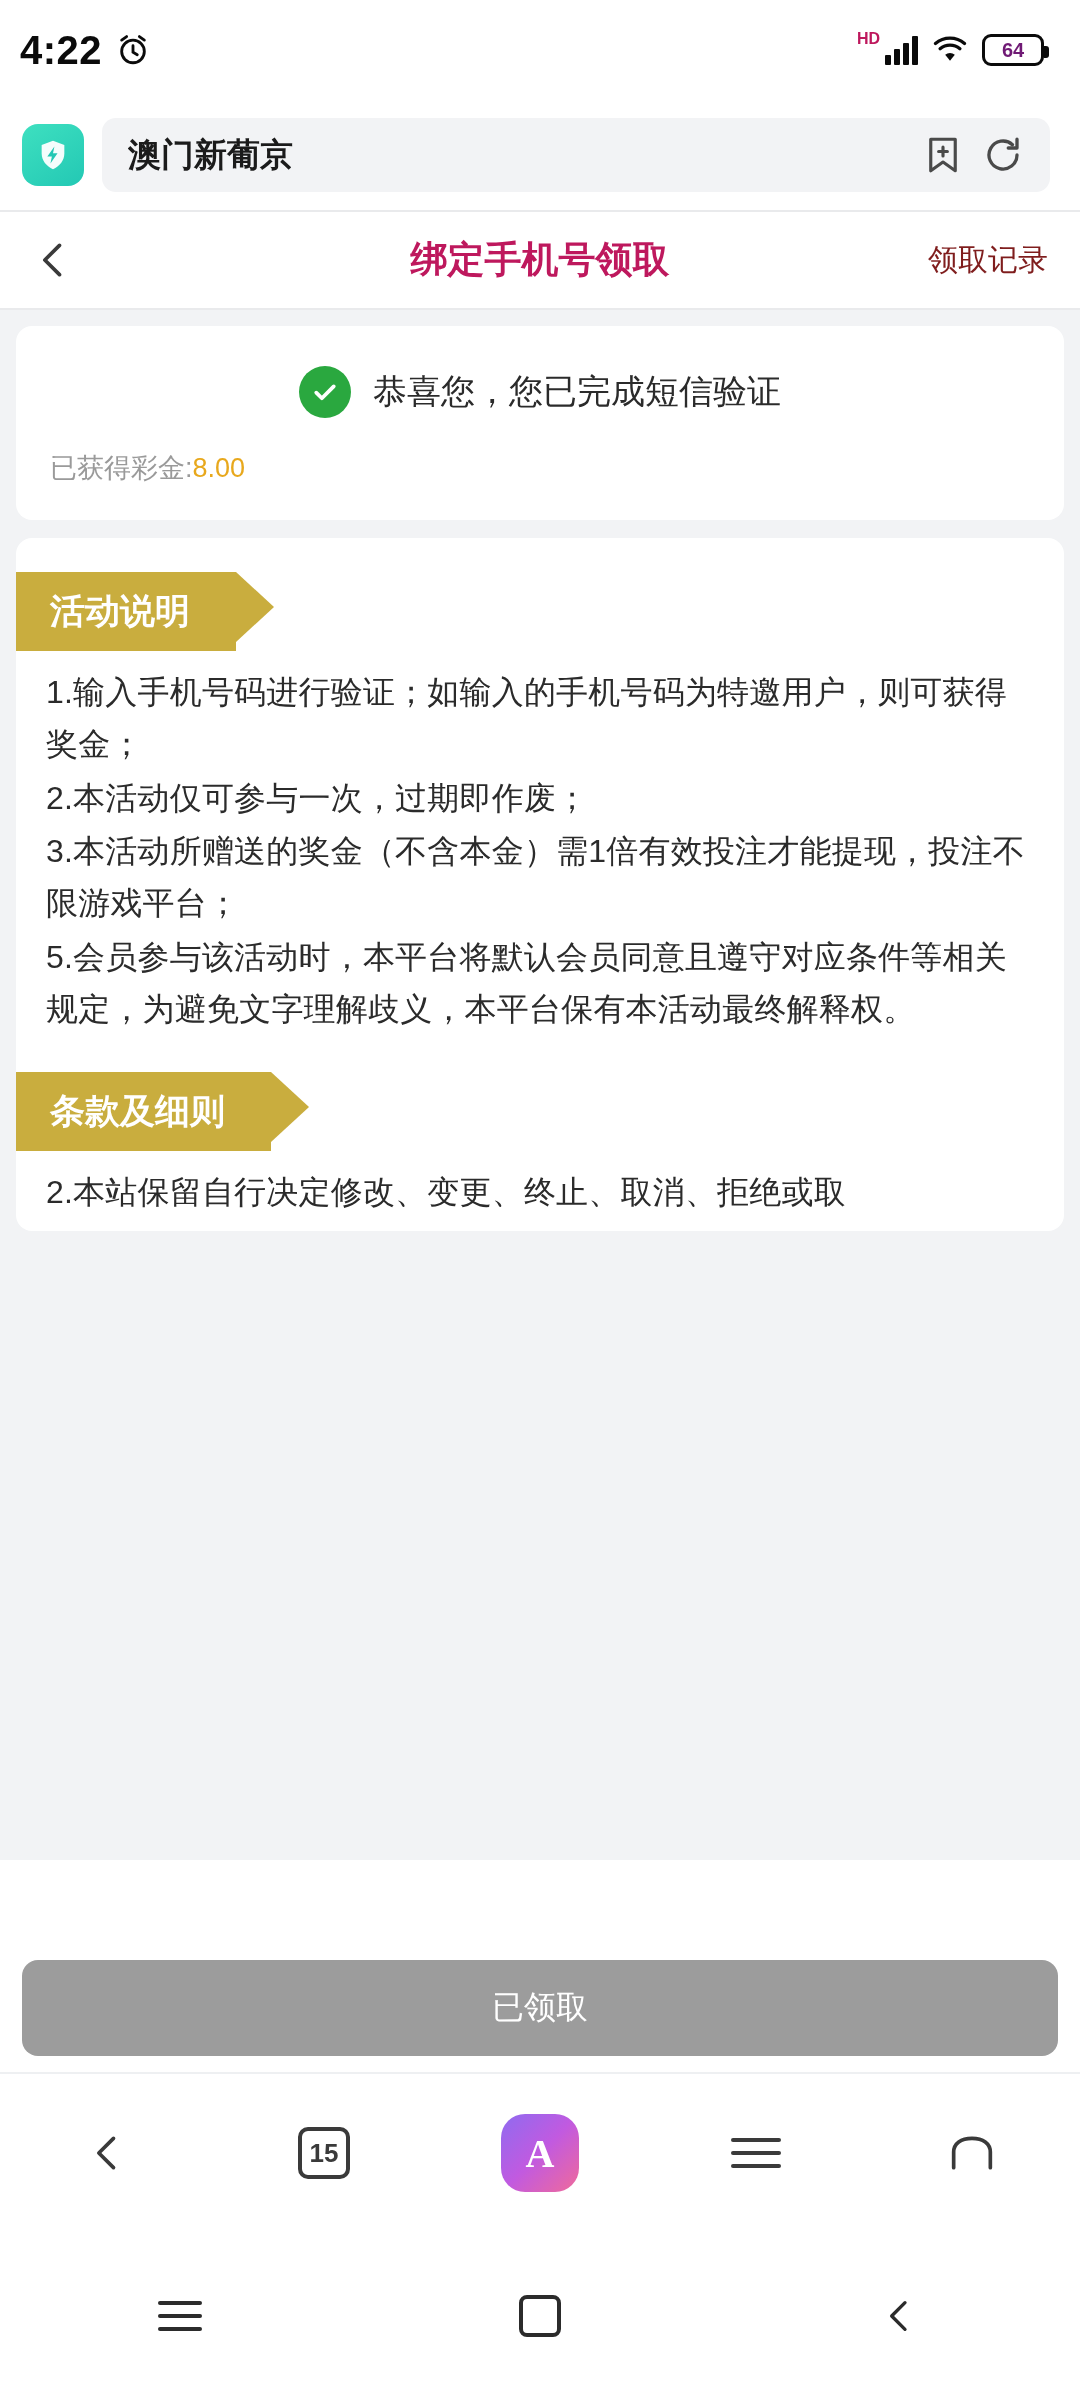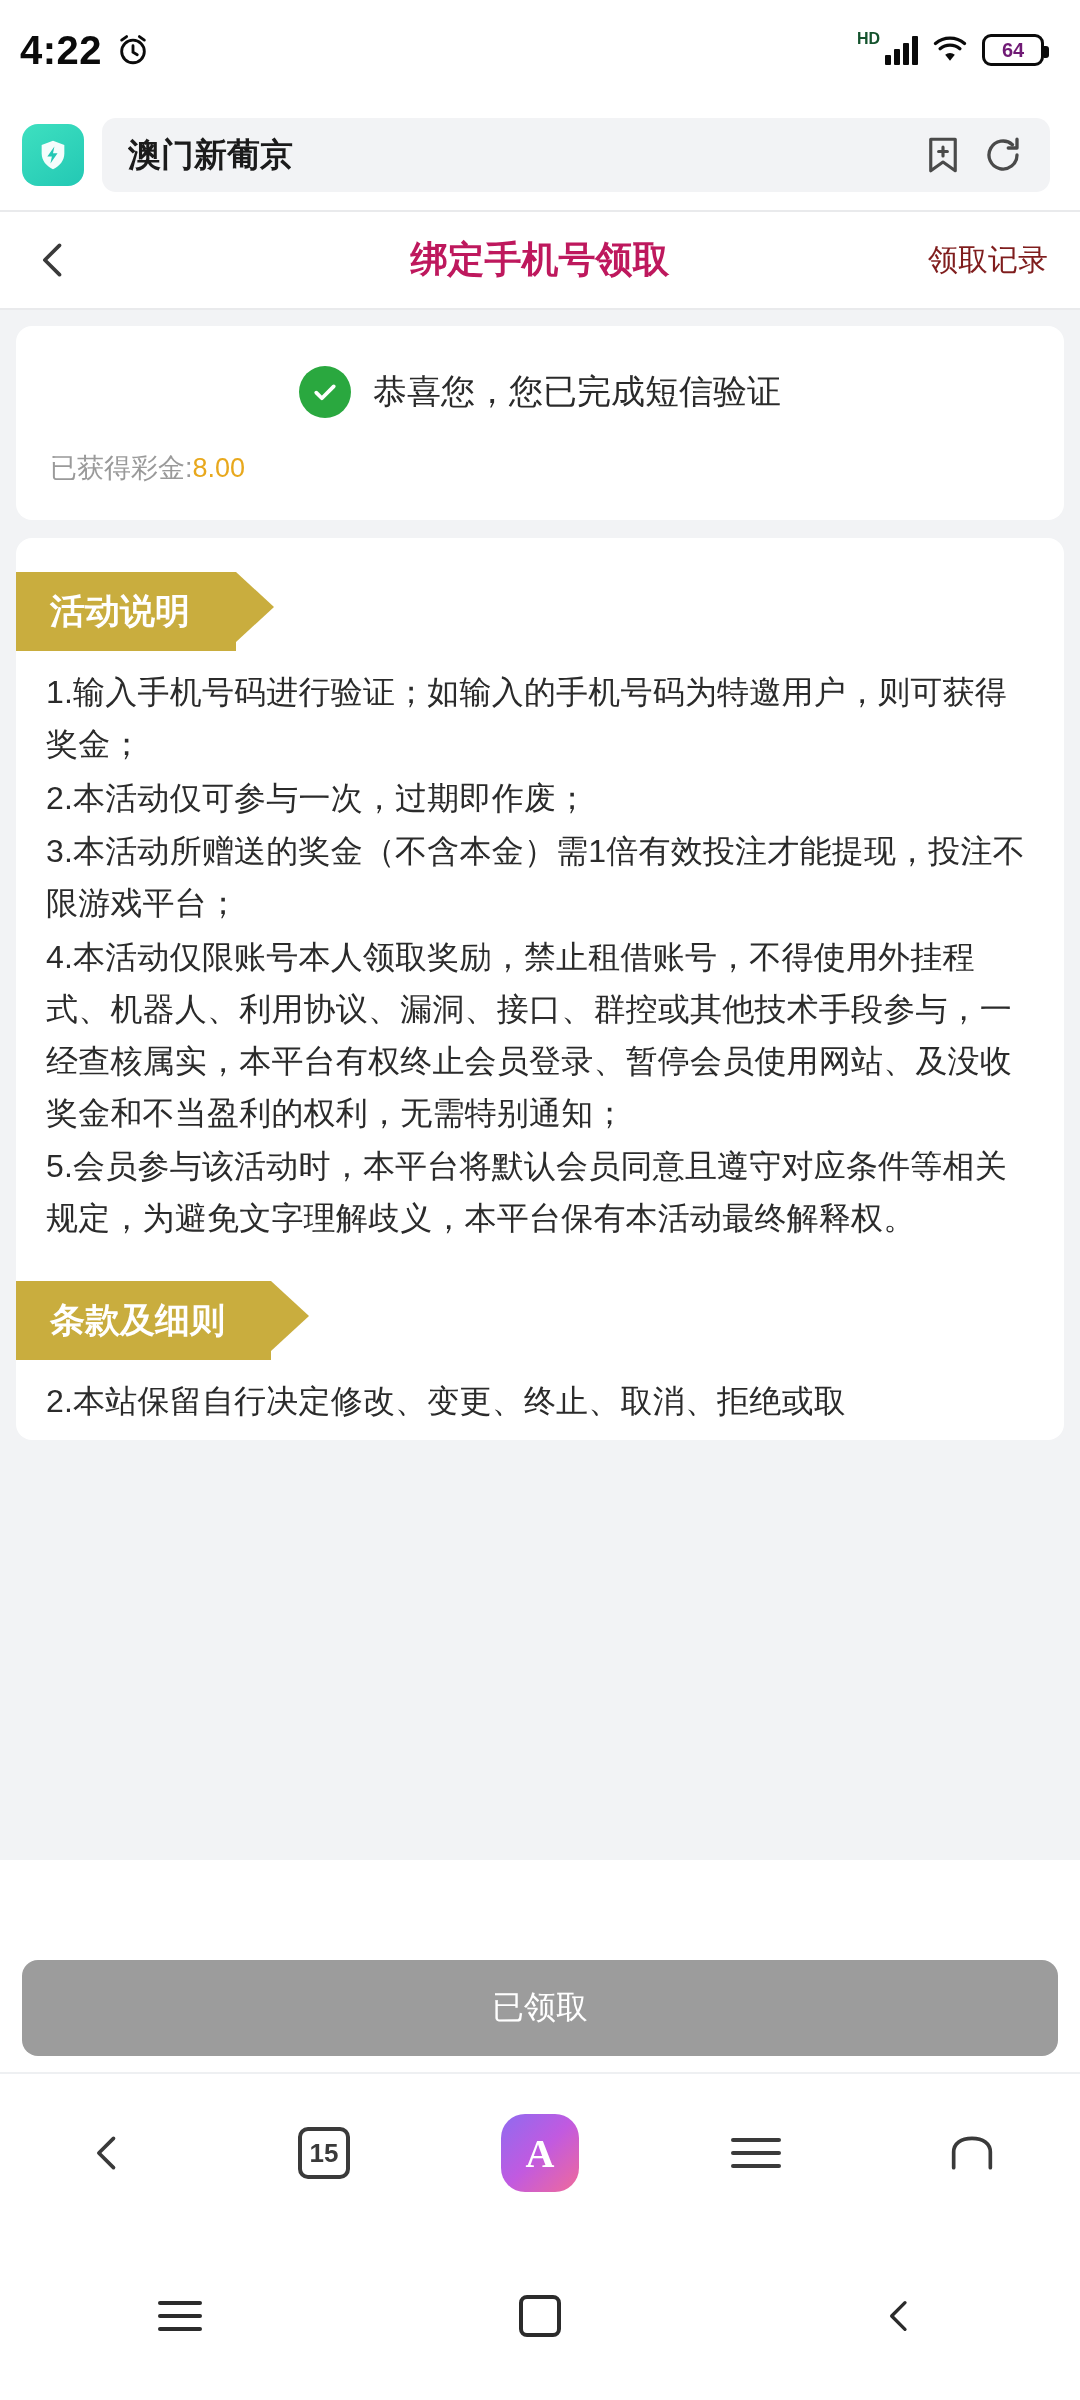--- a/index.html
+++ b/index.html
@@ -34,21 +34,21 @@
   }
   .alarm-icon { width: 34px; height: 34px; }
   .status-right {
     display: flex;
     align-items: center;
     gap: 13px;
   }
   .hd-badge {
     font-size: 16px;
     font-weight: bold;
-    color: #14532d;
+    color: #be185d;
     position: relative;
     top: -11px;
     margin-right: -8px;
   }
   .signal-bars { display: flex; align-items: flex-end; gap: 3px; height: 30px; }
   .signal-bars i { display: block; width: 6px; background: #0b0b0b; border-radius: 1px; }
   .signal-bars i:nth-child(1) { height: 10px; }
   .signal-bars i:nth-child(2) { height: 16px; }
   .signal-bars i:nth-child(3) { height: 22px; }
   .signal-bars i:nth-child(4) { height: 29px; }
@@ -358,21 +358,20 @@
     </div>
   </div>
 
   <div class="panel">
 
     <div class="ribbon">活动说明</div>
     <div class="body-text">
       <p>1.输入手机号码进行验证；如输入的手机号码为特邀用户，则可获得奖金；</p>
       <p>2.本活动仅可参与一次，过期即作废；</p>
       <p>3.本活动所赠送的奖金（不含本金）需1倍有效投注才能提现，投注不限游戏平台；</p>
-      <p>4.本活动仅限账号本人领取奖励，禁止租借账号，不得使用外挂程式、机器人、利用协议、漏洞、接口、群控或其他技术手段参与，一经查核属实，本平台有权终止会员登录、暂停会员使用网站、及没收奖金和不当盈利的权利，无需特别通知；</p>
       <p>5.会员参与该活动时，本平台将默认会员同意且遵守对应条件等相关规定，为避免文字理解歧义，本平台保有本活动最终解释权。</p>
     </div>
 
     <div class="ribbon second">条款及细则</div>
     <div class="body-text">
       <p>2.本站保留自行决定修改、变更、终止、取消、拒绝或取</p>
     </div>
 
   </div>
 </div>

